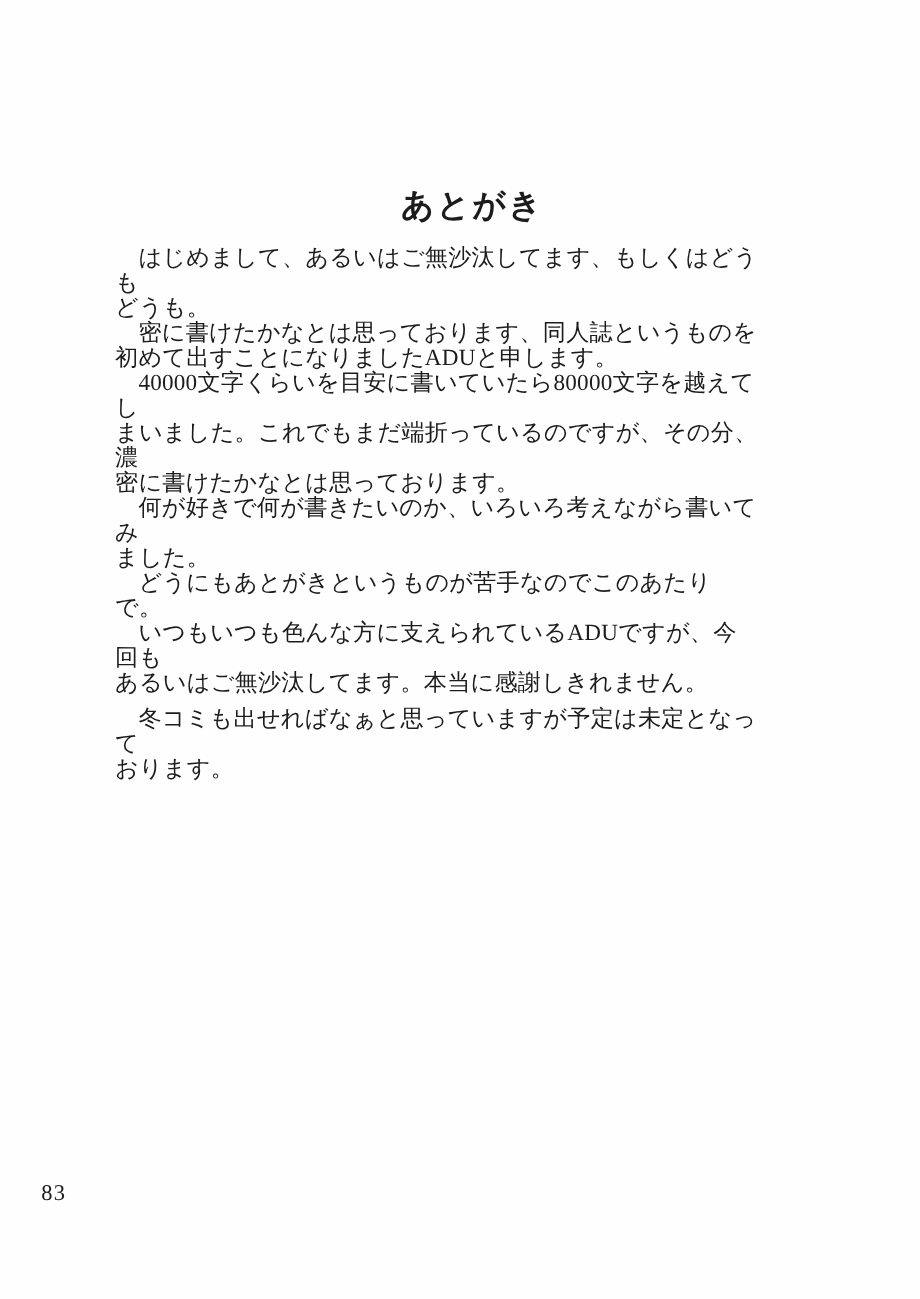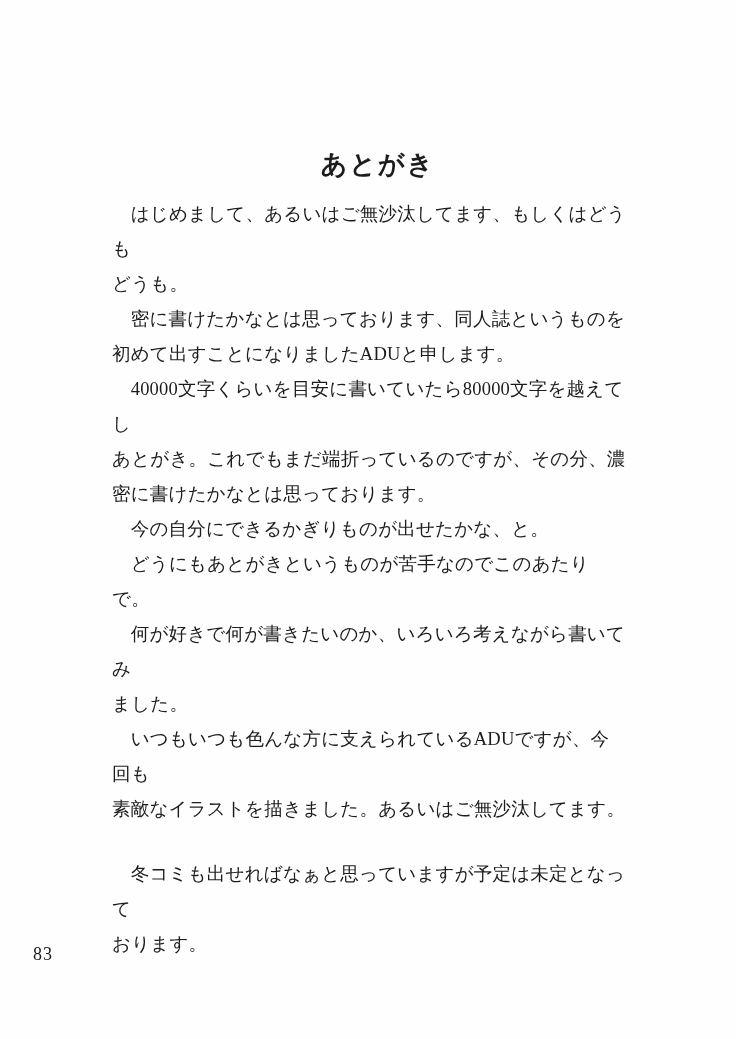--- a/index.html
+++ b/index.html
@@ -23,32 +23,32 @@
     width: 100%;
     margin: 10px;
     text-align: center;
     font-size: 26px;
     font-weight: 600;
     letter-spacing: 2px;
   }
   .body-text {
     position: absolute;
     top: 197px;
-    left: 112px;
+    left: 92px;
     width: 514px;
     font-size: 18.5px;
-    line-height: 35px;
+    line-height: 20px;
     letter-spacing: 0.2px;
   }
   .body-text p {
     margin: 0;
     white-space: pre-line; 
   }
   .body-text p.gap-before {
-    margin-top: 30px; 
+    margin-top: 9px; 
   }
   .folio {
     position: absolute;
     top: 944px;
     left: 0;
     width: 100%;
     text-align: left;
     font-size: 18px;
     letter-spacing: 1px;
     padding-left: 33px;
@@ -60,27 +60,26 @@
 <div class="page">
 
   <h1 class="title">あとがき</h1>
 
   <div class="body-text">
     <p>　はじめまして、あるいはご無沙汰してます、もしくはどうも
 どうも。</p>
     <p>　密に書けたかなとは思っております、同人誌というものを
 初めて出すことになりましたADUと申します。</p>
     <p>　40000文字くらいを目安に書いていたら80000文字を越えてし
-あとがき。これでもまだ端折っているのですが、その分、濃
+まいました。これでもまだ端折っているのですが、その分、濃
 密に書けたかなとは思っております。</p>
-    <p>　今の自分にできるかぎりものが出せたかな、と。</p>
-    <p>　どうにもあとがきというものが苦手なのでこのあたりで。</p>
     <p>　何が好きで何が書きたいのか、いろいろ考えながら書いてみ
 ました。</p>
+    <p>　どうにもあとがきというものが苦手なのでこのあたりで。</p>
     <p>　いつもいつも色んな方に支えられているADUですが、今回も
-素敵なイラストを描きました。あるいはご無沙汰してます。</p>
+あるいはご無沙汰してます。本当に感謝しきれません。</p>
     <p class="gap-before">　冬コミも出せればなぁと思っていますが予定は未定となって
 おります。</p>
   </div>
 
   <div class="folio">83</div>
 
 </div>
 
 </body></html>

